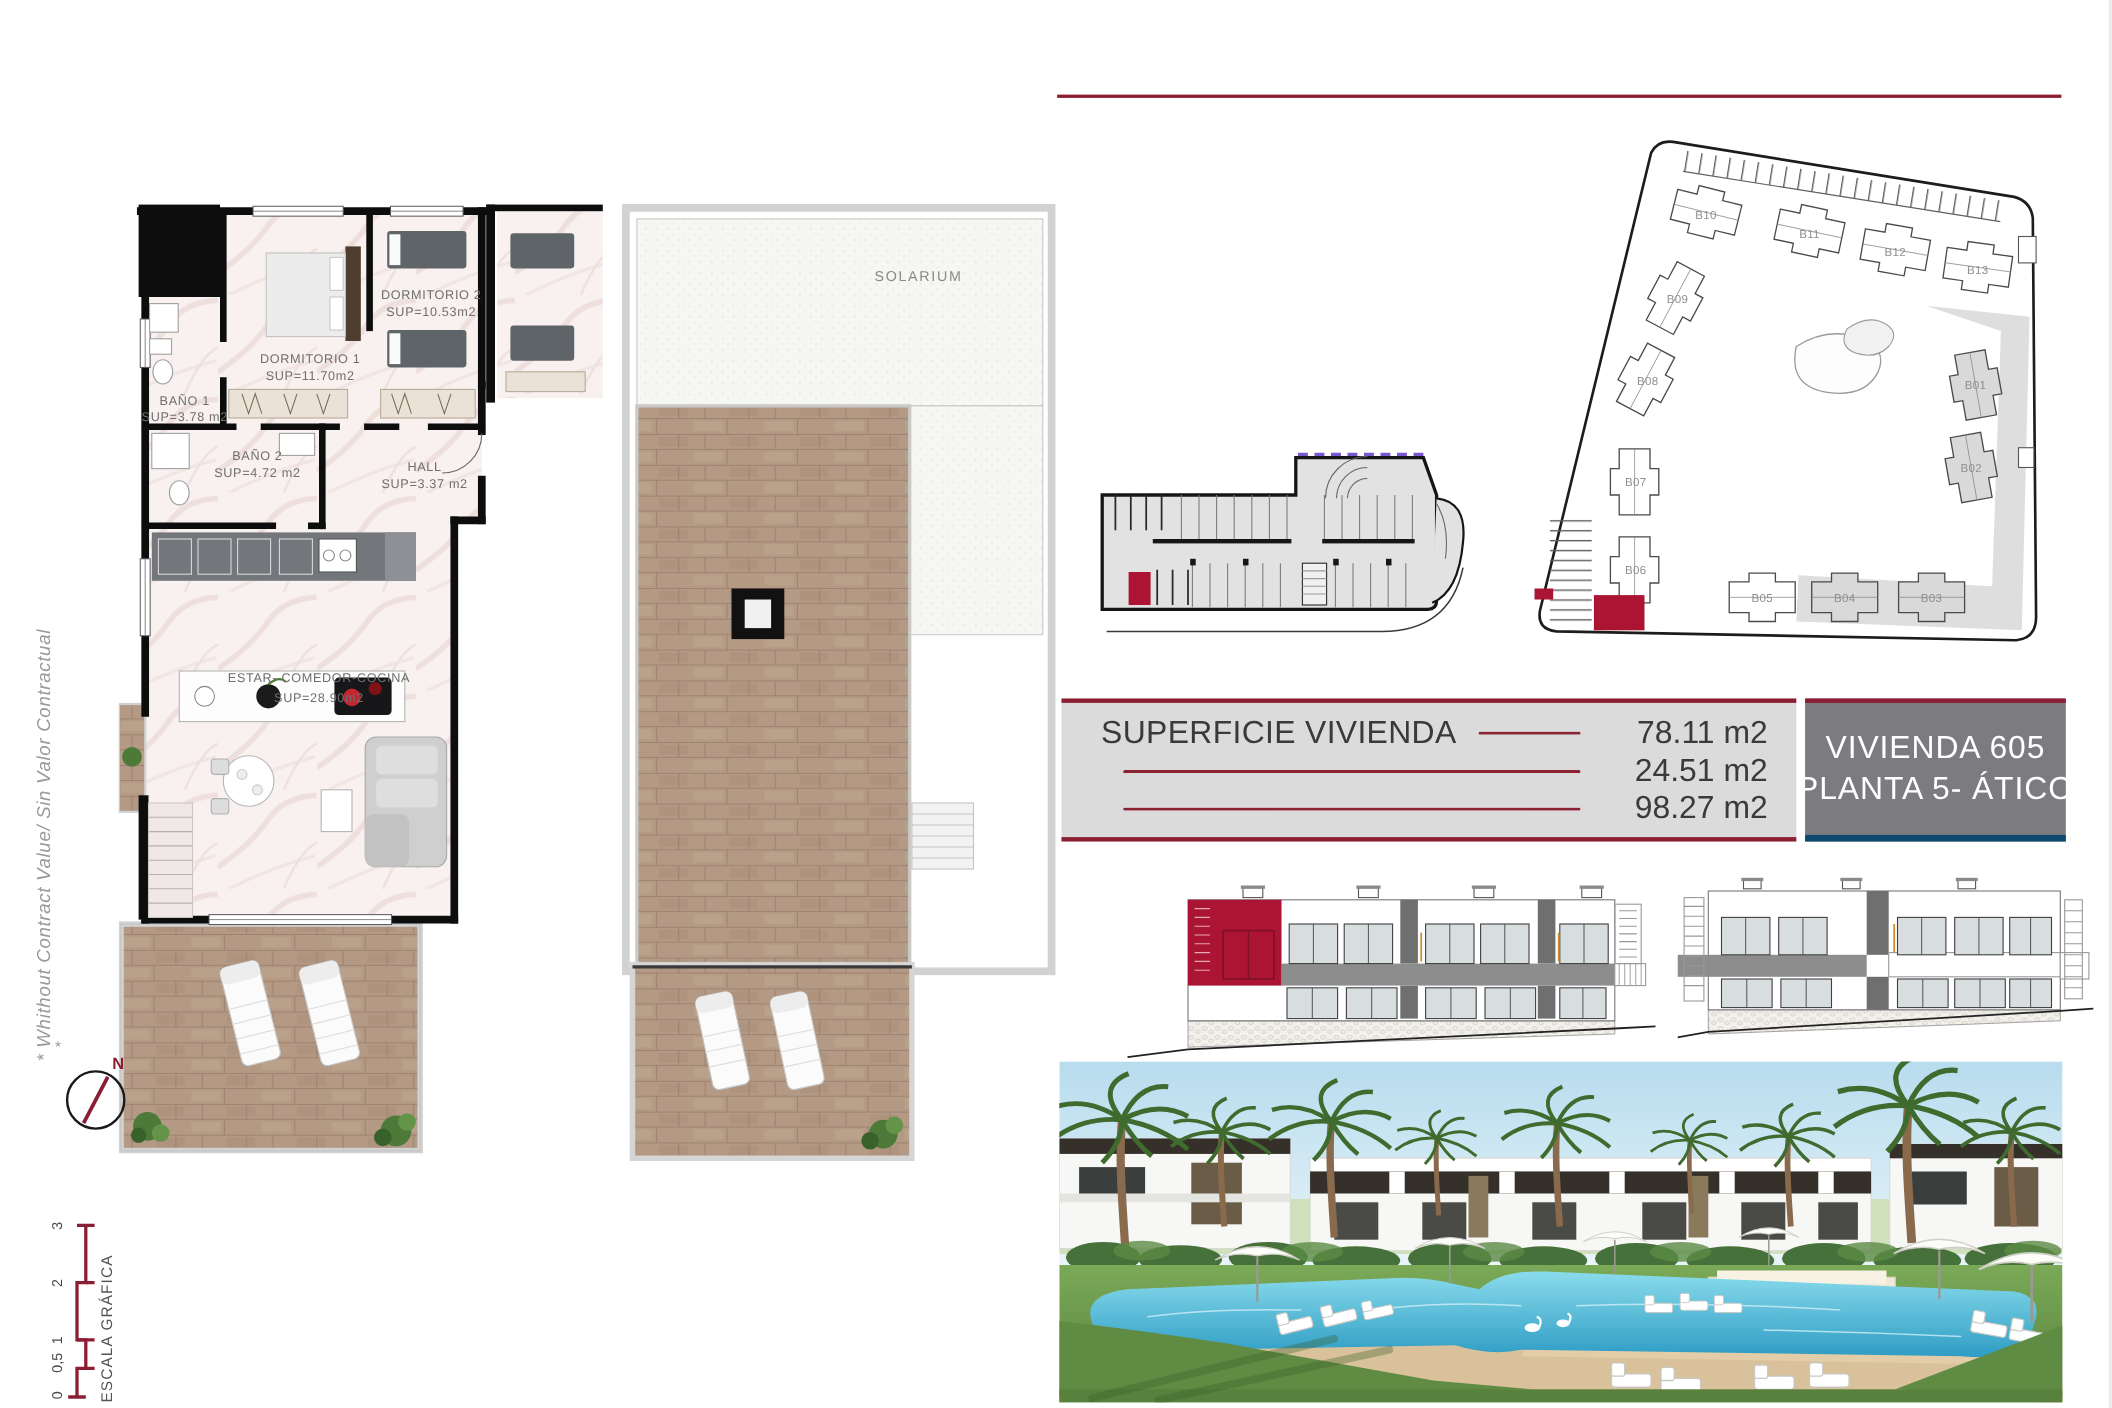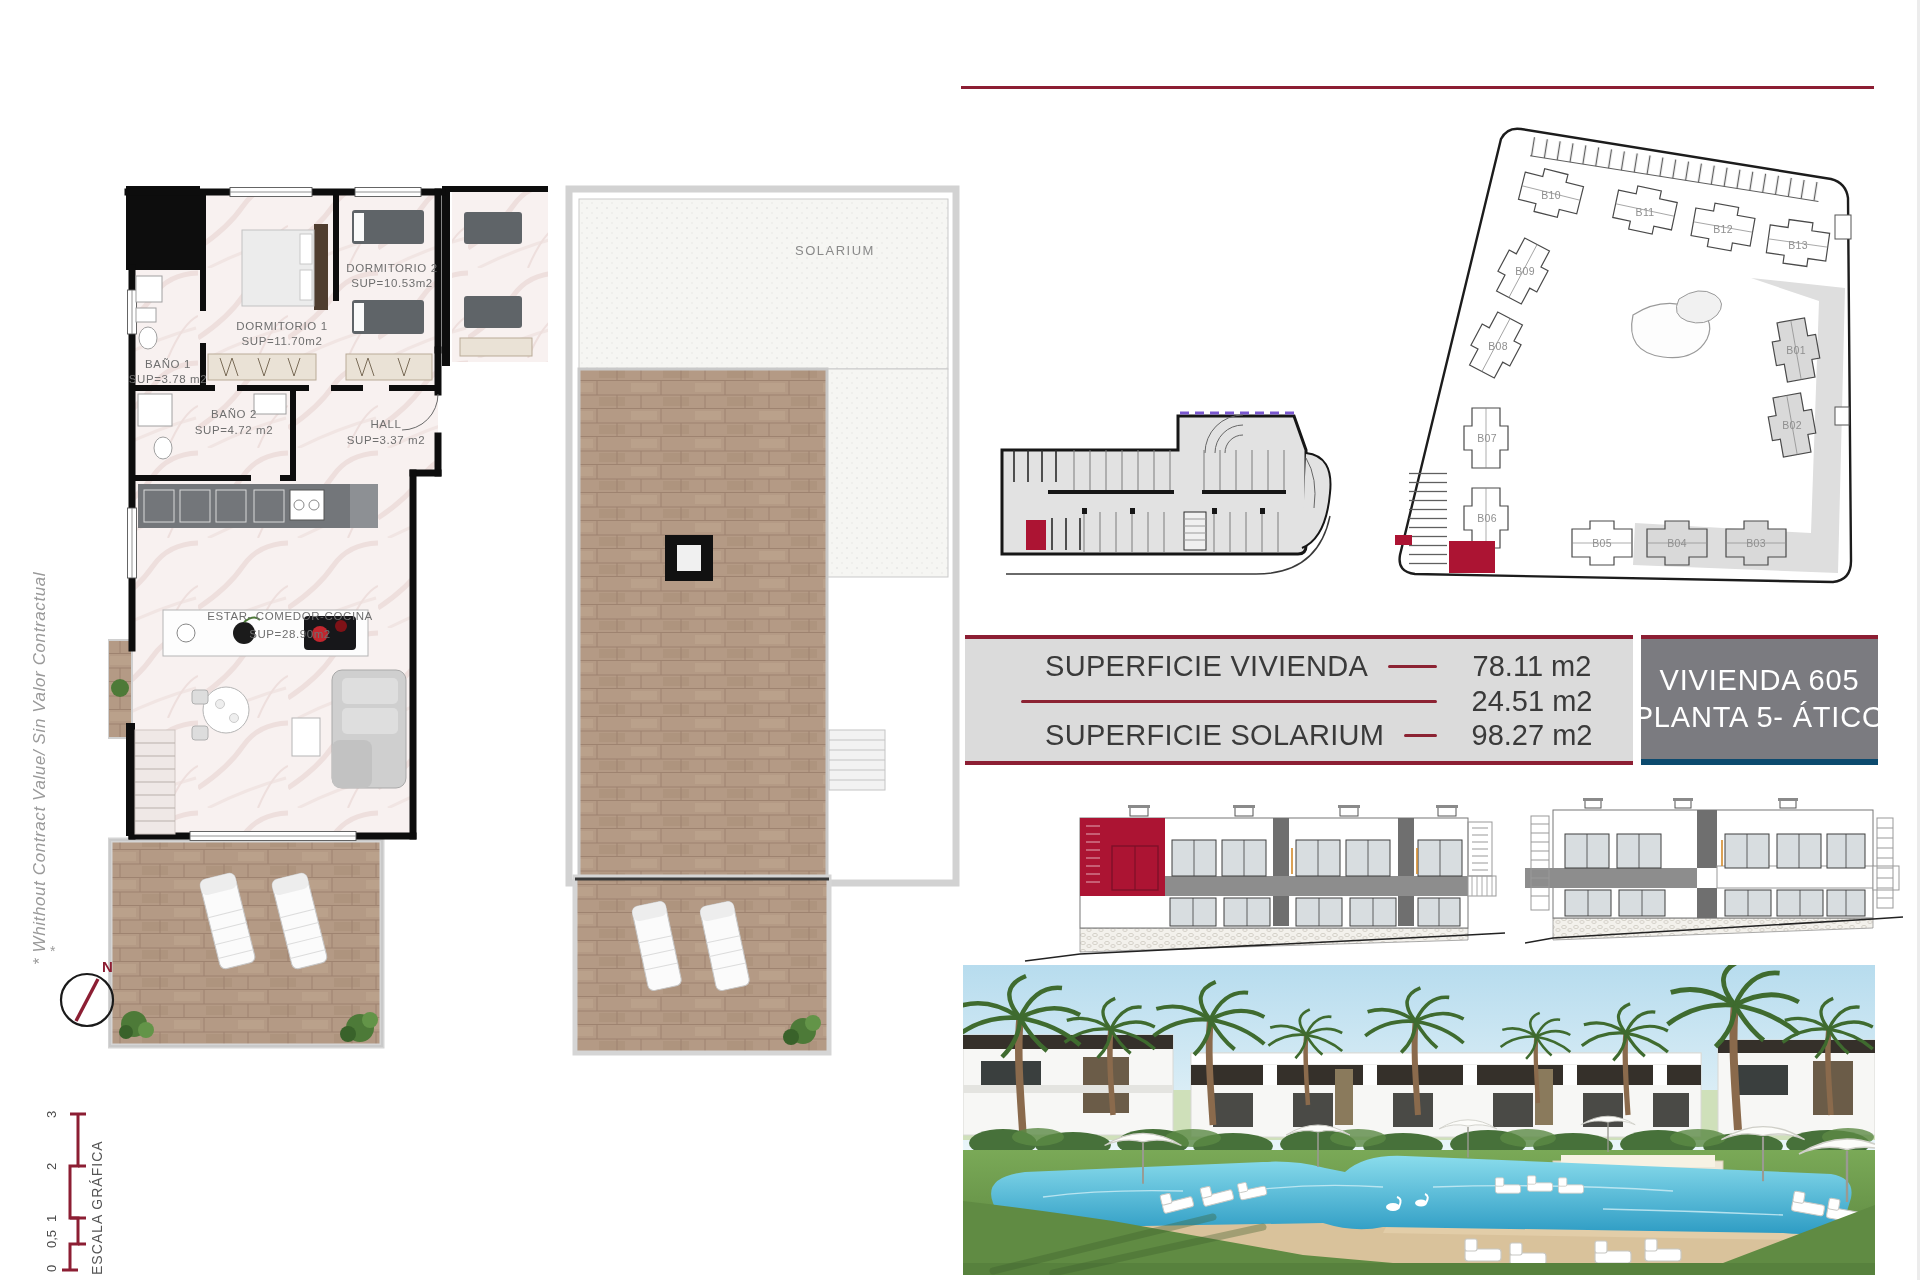--- a/index.html
+++ b/index.html
@@ -12,23 +12,23 @@
   .right-edge{right:0;top:0;width:3px;height:1280px;background:#ececec;}
   
   .disclaimer{left:30px;top:545px;height:420px;width:26px;
     writing-mode:vertical-rl;transform:rotate(180deg);
     color:#9a9a9a;font-size:17px;font-style:italic;letter-spacing:.6px;white-space:nowrap;}
   
   .sum-table{left:965px;top:635px;width:668px;height:130px;background:#dbdbdb;
     border-top:4px solid #8c1e33;border-bottom:4px solid #8c1e33;
     box-sizing:border-box;padding:10px 26px 8px 36px;display:flex;flex-direction:column;justify-content:space-around;}
   .srow{display:flex;align-items:center;height:36px;}
-  .slabel{font-size:29px;color:#3a3a3a;letter-spacing:.3px;white-space:nowrap;margin-left:44px;}
+  .slabel{font-size:29px;color:#3a3a3a;letter-spacing:.3px;white-space:nowrap;}
   .sline{flex:1;height:0;border-top:3px solid #8c2333;margin:0 20px;border-radius:2px;}
-  .svalue{width:150px;font-size:29px;color:#3a3a3a;text-align:center;white-space:nowrap;}
+  .svalue{width:150px;font-size:29px;color:#3a3a3a;text-align:right;white-space:nowrap;}
   
   .unit-badge{left:1641px;top:635px;width:237px;height:130px;background:#7b7b80;
     border-top:4px solid #8c1e33;border-bottom:6px solid #0c4a6e;box-sizing:border-box;
     display:flex;flex-direction:column;align-items:center;justify-content:center;gap:4px;}
   .unit-badge div{color:#fff;font-size:29px;letter-spacing:.8px;white-space:nowrap;}
   .plan-label{fill:#6f6f6f;font-size:11.5px;letter-spacing:.6px;text-anchor:middle;}
   .blk-label{fill:#8f8f8f;font-size:10.5px;text-anchor:middle;letter-spacing:.3px;}
 </style>
 </head>
 <body>
@@ -490,21 +490,20 @@
     <div class="srow">
       <span class="slabel">SUPERFICIE VIVIENDA</span>
       <span class="sline"></span>
       <span class="svalue">78.11 m2</span>
     </div>
     <div class="srow">
       <span class="sline"></span>
       <span class="svalue">24.51 m2</span>
     </div>
     <div class="srow">
-      <span class="slabel">SUPERFICIE SOLARIUM</span>
       <span class="sline"></span>
       <span class="svalue">98.27 m2</span>
     </div>
   </div>
 
   <div class="abs unit-badge">
     <div>VIVIENDA 605</div>
     <div>PLANTA 5- ÁTICO</div>
   </div>
 

